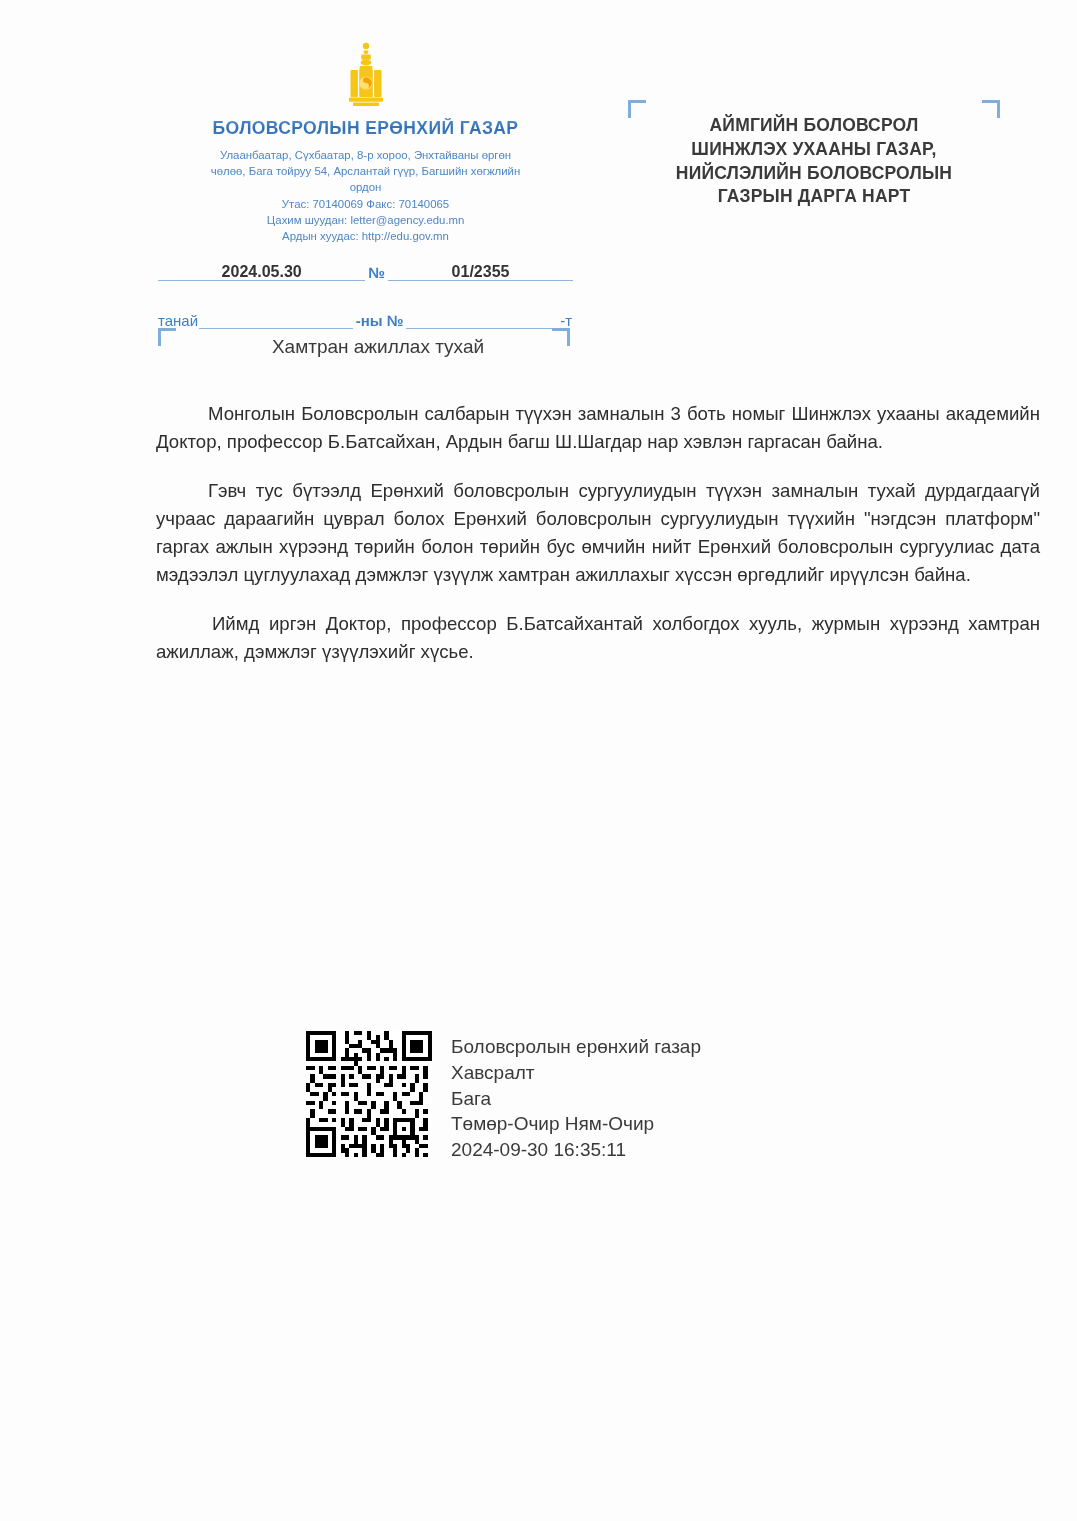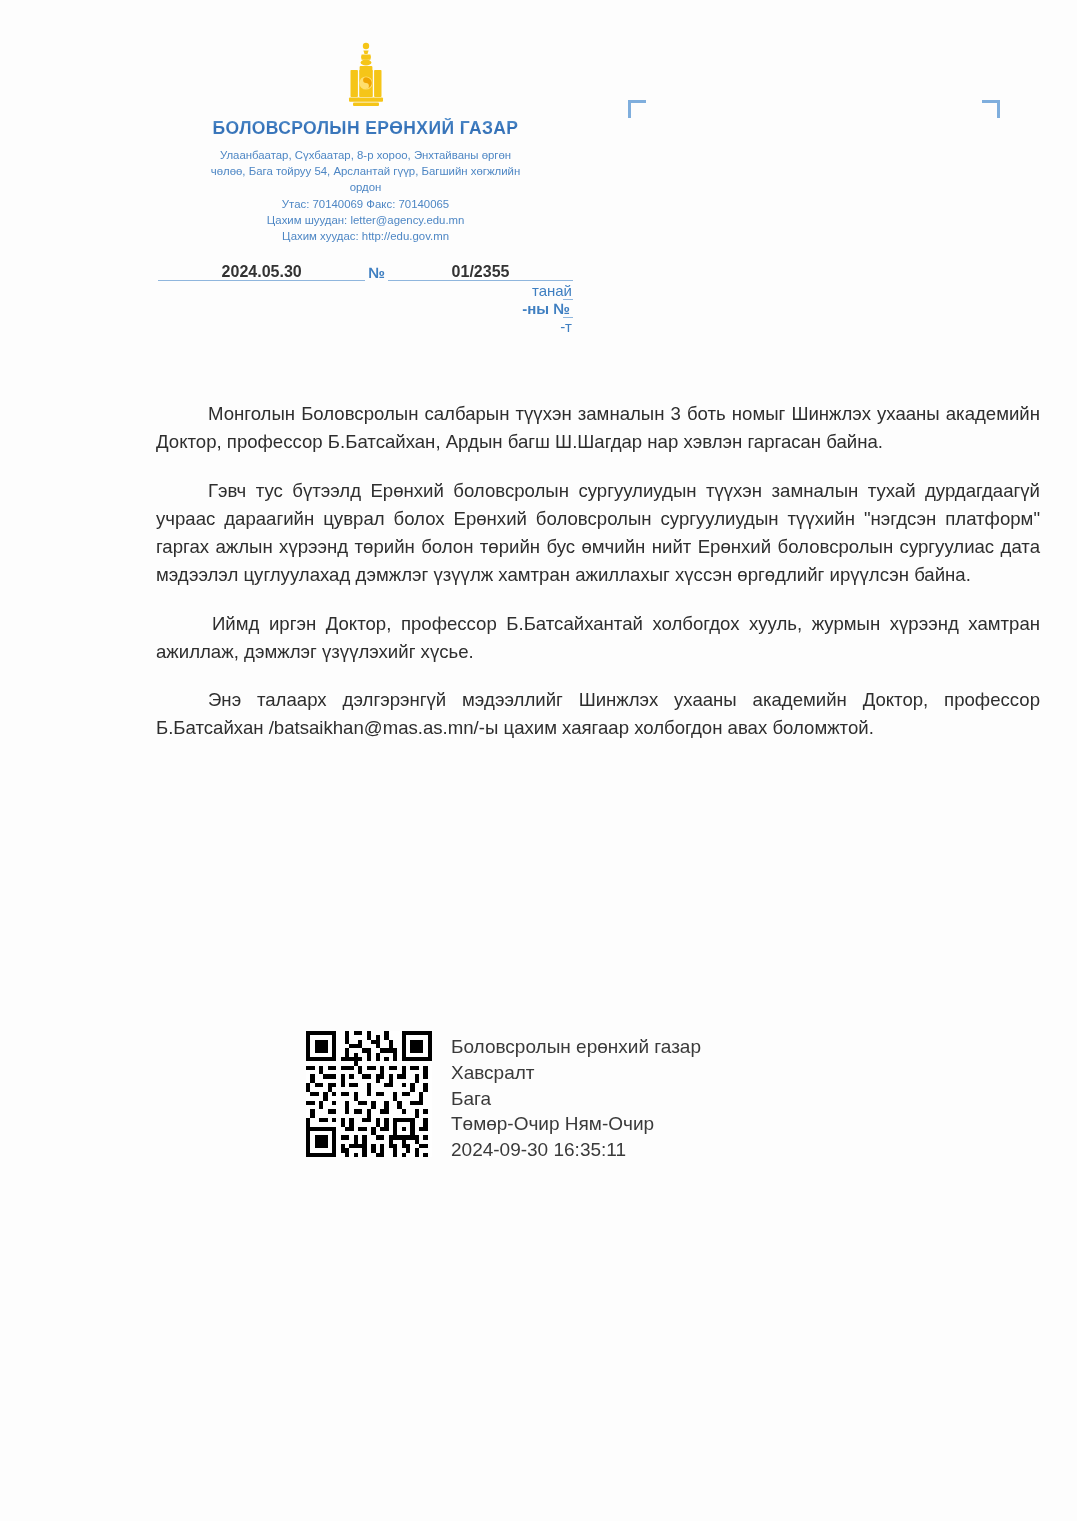--- a/index.html
+++ b/index.html
@@ -99,21 +99,21 @@
     line-height: 17px;
   }
   .ref-row .lbl-plain {
     color: #3f7fc1;
     font-weight: normal;
     font-size: 15px;
     padding-right: 1px;
     height: 17px;
     line-height: 17px;
   }
-  .ref-row.second { margin-top: 1px; flex-direction: column; }
+  .ref-row.second { margin-top: 23px; }
 
   
   .recipient {
     position: absolute;
     left: 628px;
     top: 100px;
     width: 372px;
     padding: 14px 16px 8px 16px;
     box-sizing: border-box;
     text-align: center;
@@ -224,21 +224,21 @@
     </svg>
 
     <div class="org-title">БОЛОВСРОЛЫН ЕРӨНХИЙ ГАЗАР</div>
 
     <div class="org-contact">
       <span class="line">Улаанбаатар, Сүхбаатар, 8-р хороо, Энхтайваны өргөн</span>
       <span class="line">чөлөө, Бага тойруу 54, Арслантай гүүр, Багшийн хөгжлийн</span>
       <span class="line">ордон</span>
       <span class="line">Утас: 70140069 Факс: 70140065</span>
       <span class="line">Цахим шуудан: letter@agency.edu.mn</span>
-      <span class="line">Цахим хуудас: http://edu.gov.mn</span>
+      <span class="line">Ардын хуудас: http://edu.gov.mn</span>
     </div>
   </div>
 
   <div class="ref-block">
     <div class="ref-row">
       <span class="fill"></span>
       <span class="val">2024.05.30</span>
       <span class="fill"></span>
       <span class="lbl">№</span>
       <span class="fill"></span>
@@ -250,28 +250,38 @@
       <span class="fill"></span>
       <span class="lbl">-ны №</span>
       <span class="fill"></span>
       <span class="lbl-plain">-т</span>
     </div>
   </div>
 
   <div class="recipient">
     <span class="brk tl"></span>
     <span class="brk tr"></span>
-  </div>
-
+    <div class="rtext">
+      <span class="line">АЙМГИЙН БОЛОВСРОЛ</span>
+      <span class="line">ШИНЖЛЭХ УХААНЫ ГАЗАР,</span>
+      <span class="line">НИЙСЛЭЛИЙН БОЛОВСРОЛЫН</span>
+      <span class="line">ГАЗРЫН ДАРГА НАРТ</span>
+    </div>
+  </div>
+
+  <div class="subject-wrap">
+    <span class="brk tl"></span>
+    <span class="brk tr"></span>
+    <div class="subject">Хамтран ажиллах тухай</div>
+  </div>
 
   <div class="body-text">
     <p>Монголын Боловсролын салбарын түүхэн замналын 3 боть номыг Шинжлэх ухааны академийн Доктор, профессор Б.Батсайхан, Ардын багш Ш.Шагдар нар хэвлэн гаргасан байна.</p>
     <p>Гэвч тус бүтээлд Ерөнхий боловсролын сургуулиудын түүхэн замналын тухай дурдагдаагүй учраас дараагийн цуврал болох Ерөнхий боловсролын сургуулиудын түүхийн "нэгдсэн платформ" гаргах ажлын хүрээнд төрийн болон төрийн бус өмчийн нийт Ерөнхий боловсролын сургуулиас дата мэдээлэл цуглуулахад дэмжлэг үзүүлж хамтран ажиллахыг хүссэн өргөдлийг ирүүлсэн байна.</p>
     <p class="last-indent">Иймд иргэн Доктор, профессор Б.Батсайхантай холбогдох хууль, журмын хүрээнд хамтран ажиллаж, дэмжлэг үзүүлэхийг хүсье.</p>
-    <p>Энэ талаарх дэлгэрэнгүй мэдээллийг Шинжлэх ухааны академийн Доктор, профессор Б.Батсайхан /batsaikhan@mas.as.mn/-ы цахим хаягаар холбогдон авах боломжтой.</p>
   </div>
 
   <div class="sigblock">
 
     <svg class="qr" viewBox="0 0 29 29" shape-rendering="crispEdges" aria-hidden="true">
       <rect width="29" height="29" fill="#ffffff"></rect>
       <g fill="#000000">
 
         <rect x="0" y="0" width="7" height="1"></rect>
           <rect x="0" y="6" width="7" height="1"></rect>

